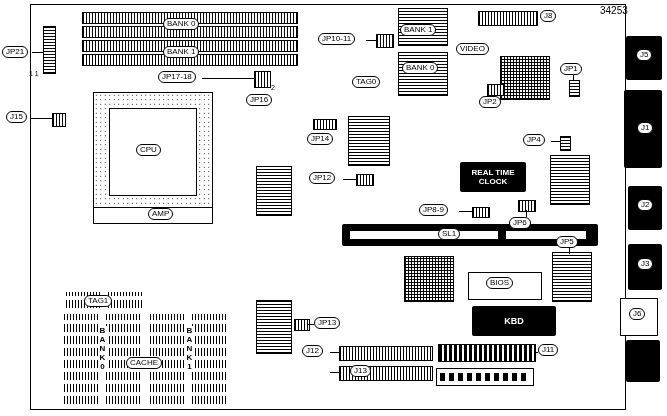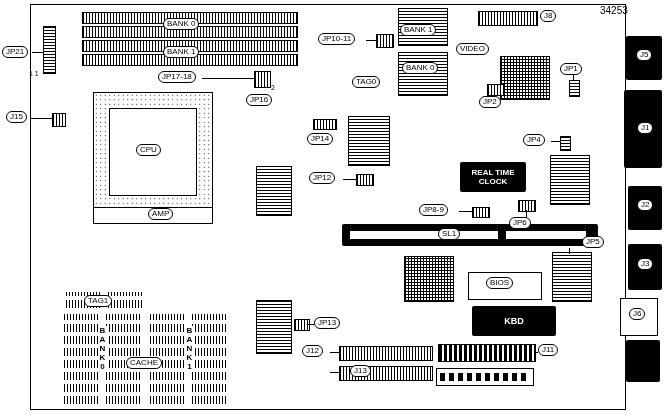--- a/index.html
+++ b/index.html
@@ -127,21 +127,21 @@
   <div class="stripe-v" style="left:518px;top:200px;width:16px;height:10px;"></div>
   <div class="leadv" style="left:526px;top:210px;height:7px;"></div>
   <div class="lbl" style="left:509px;top:217px;">JP6</div>
 
   <div class="slotbar" style="left:342px;top:224px;width:256px;height:22px;">
     <div class="slotgap" style="left:8px;top:7px;width:148px;height:8px;"></div>
     <div class="slotgap" style="left:164px;top:7px;width:80px;height:8px;"></div>
   </div>
   <div class="lbl" style="left:438px;top:228px;">SL1</div>
 
-  <div class="lbl" style="left:582px;top:236px;">JP5</div>
+  <div class="lbl" style="left:556px;top:236px;">JP5</div>
   <div class="leadv" style="left:569px;top:248px;height:6px;"></div>
   <div class="stripe-h" style="left:565px;top:254px;width:9px;height:24px;"></div>
 
   <div class="crosshatch" style="left:404px;top:256px;width:48px;height:44px;"></div>
   <div class="stripe-h" style="left:552px;top:252px;width:38px;height:48px;"></div>
   <div class="whitechip" style="left:468px;top:272px;width:72px;height:26px;"></div>
   <div class="lbl" style="left:486px;top:277px;">BIOS</div>
   <div class="blackchip kbd" style="left:472px;top:306px;width:84px;height:30px;">KBD</div>
 
   <div class="stripe-h" style="left:256px;top:300px;width:34px;height:52px;"></div>

